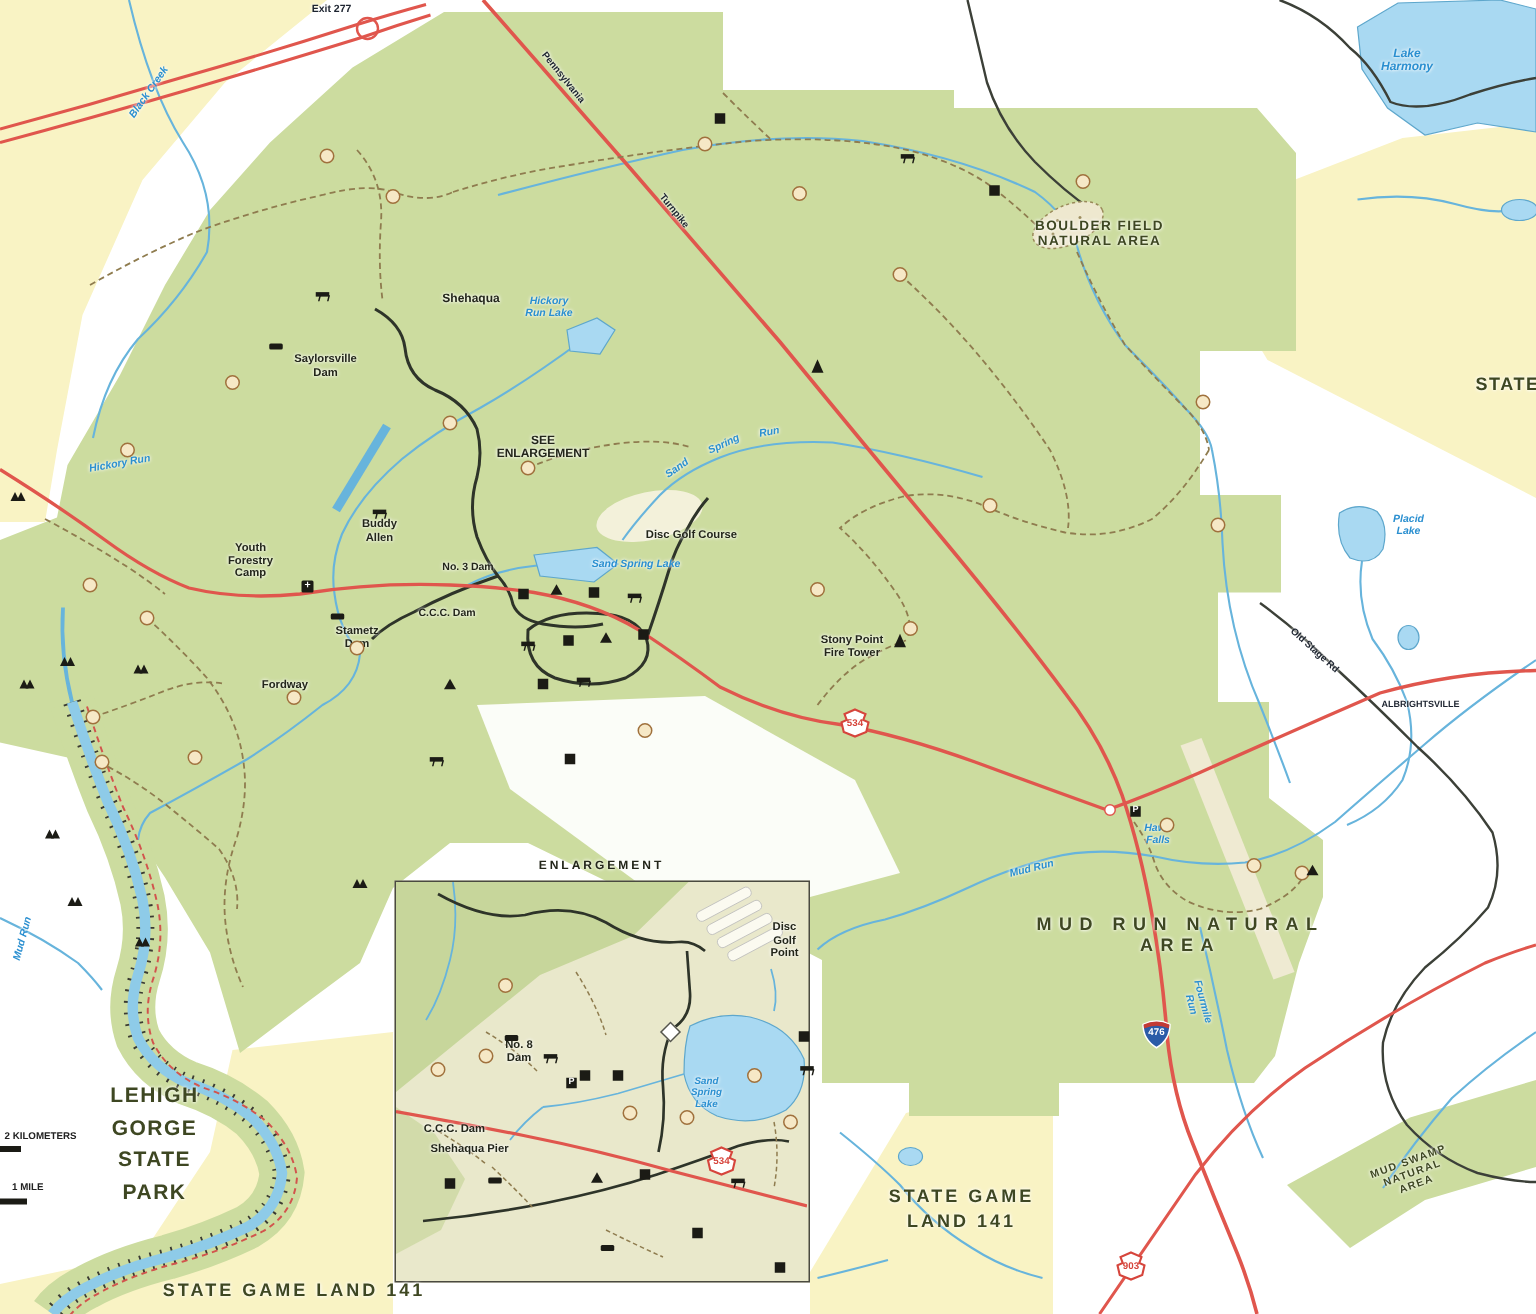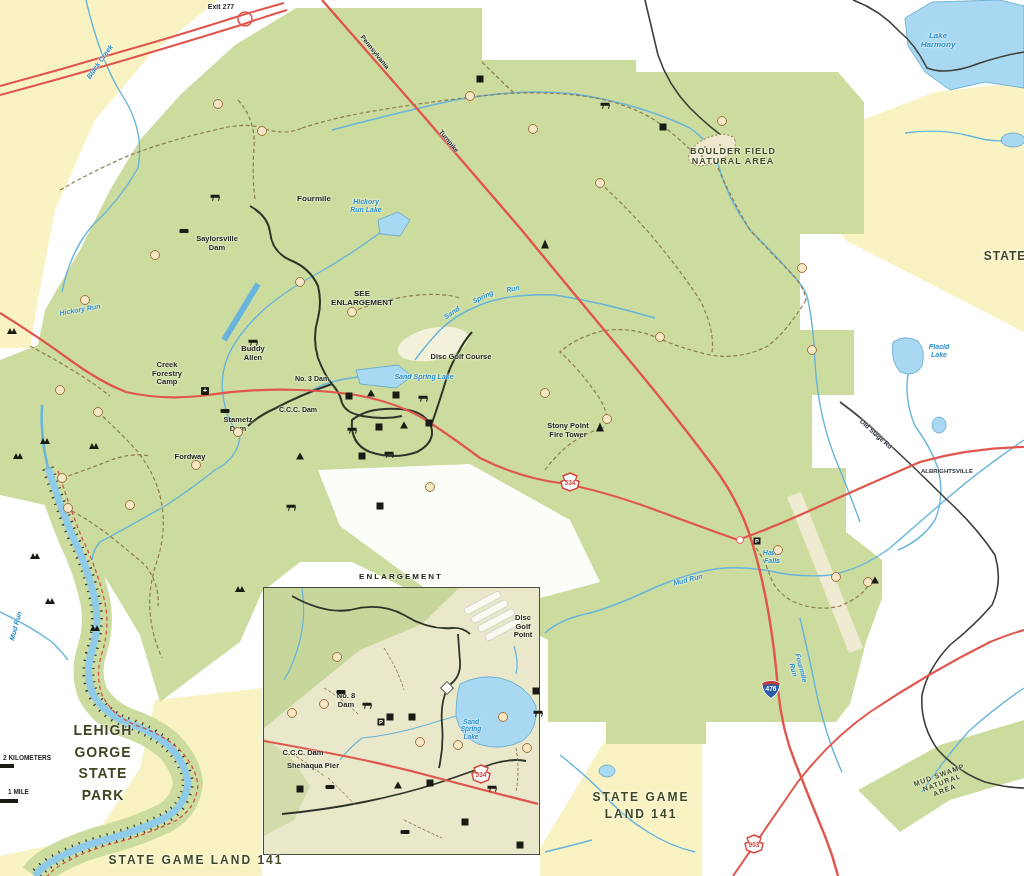--- a/index.html
+++ b/index.html
@@ -209,39 +209,40 @@
   <div id="scalebar">
     <span class="sctext" style="left:3px;top:6px">2 KILOMETERS</span>
     <div class="bar" style="left:0;top:16px;width:14px"></div>
     <span class="sctext" style="left:8px;top:40px">1 MILE</span>
     <div class="bar" style="left:0;top:51px;width:18px"></div>
   </div>
 
   <div id="overlay">
       <div class="lb lb-area" style="left: 733px; top: 156px; font-size: 9px; transform: translate(-50%, -50%);">BOULDER FIELD
 NATURAL AREA</div>
+      <div class="lb lb-area" style="left: 787px; top: 624px; font-size: 12px; letter-spacing: 5px; transform: translate(-50%, -50%);">MUD RUN NATURAL AREA</div>
       <div class="lb lb-area" style="left: 942px; top: 783px; font-size: 7px; transform: translate(-50%, -50%) rotate(-20deg);">MUD SWAMP NATURAL
 AREA</div>
       <div class="lb lb-area" style="left: 103px; top: 763px; font-size: 14px; line-height: 1.55; transform: translate(-50%, -50%);">LEHIGH
 GORGE
 STATE
 PARK</div>
       <div class="lb lb-area" style="left: 196px; top: 861px; font-size: 12px; letter-spacing: 2px; transform: translate(-50%, -50%);">STATE GAME LAND 141</div>
       <div class="lb lb-area" style="left: 641px; top: 806px; font-size: 12px; letter-spacing: 2px; line-height: 1.4; transform: translate(-50%, -50%);">STATE GAME
 LAND 141</div>
       <div class="lb lb-area" style="left: 1005px; top: 257px; font-size: 12px; transform: translate(-50%, -50%);">STATE</div>
       <div class="lb lb-place" style="left: 362px; top: 298px; font-size: 8px; transform: translate(-50%, -50%);">SEE
 ENLARGEMENT</div>
-      <div class="lb lb-place" style="left: 314px; top: 199px; font-size: 8px; transform: translate(-50%, -50%);">Fourmile</div>
+      <div class="lb lb-place" style="left: 314px; top: 199px; font-size: 8px; transform: translate(-50%, -50%);">Shehaqua</div>
       <div class="lb lb-place" style="left: 217px; top: 244px; font-size: 7.5px; transform: translate(-50%, -50%); text-align: center;">Saylorsville
 Dam</div>
       <div class="lb lb-place" style="left: 253px; top: 354px; font-size: 7.5px; transform: translate(-50%, -50%);">Buddy
 Allen</div>
       <div class="lb lb-place" style="left: 190px; top: 457px; font-size: 7.5px; transform: translate(-50%, -50%);">Fordway</div>
-      <div class="lb lb-place" style="left: 167px; top: 374px; font-size: 7.5px; transform: translate(-50%, -50%);">Creek
+      <div class="lb lb-place" style="left: 167px; top: 374px; font-size: 7.5px; transform: translate(-50%, -50%);">Youth
 Forestry
 Camp</div>
       <div class="lb lb-place" style="left: 312px; top: 379px; font-size: 7px; transform: translate(-50%, -50%);">No. 3 Dam</div>
       <div class="lb lb-place" style="left: 298px; top: 410px; font-size: 7px; transform: translate(-50%, -50%);">C.C.C. Dam</div>
       <div class="lb lb-place" style="left: 238px; top: 425px; font-size: 7.5px; transform: translate(-50%, -50%);">Stametz
 Dam</div>
       <div class="lb lb-place" style="left: 461px; top: 357px; font-size: 7.5px; transform: translate(-50%, -50%);">Disc Golf Course</div>
       <div class="lb lb-place" style="left: 568px; top: 431px; font-size: 7.5px; transform: translate(-50%, -50%);">Stony Point
 Fire Tower</div>
       <div class="lb lb-water" style="left: 938px; top: 40px; font-size: 8px; transform: translate(-50%, -50%);">Lake

